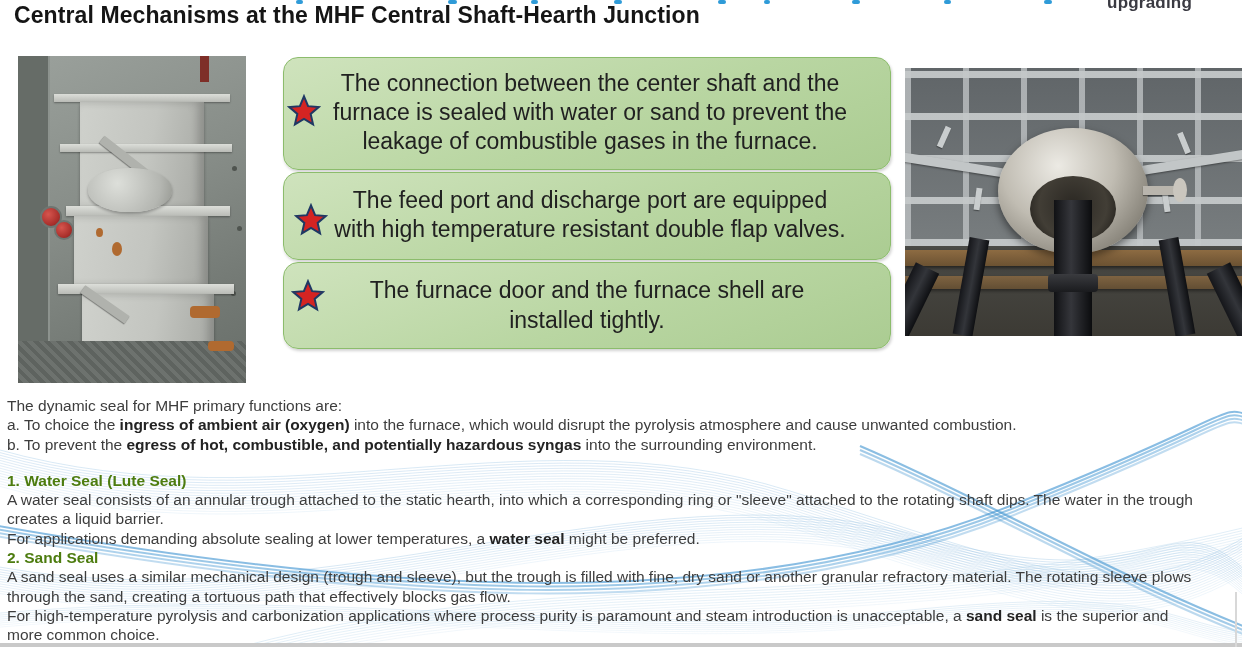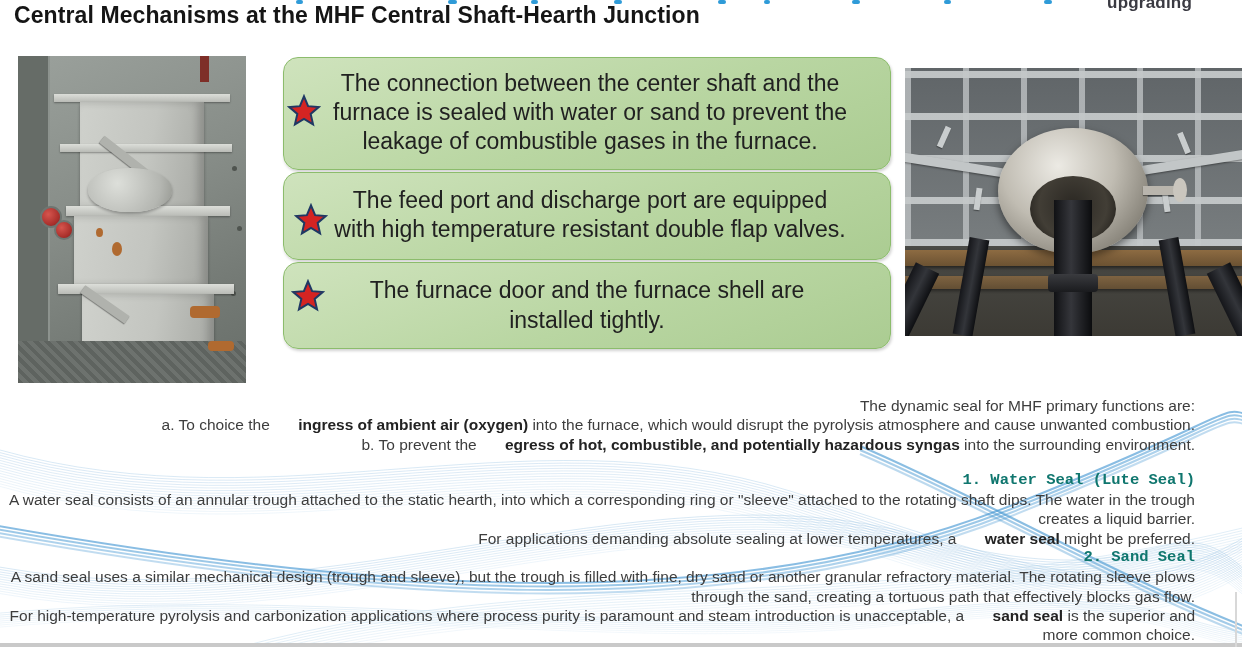--- a/index.html
+++ b/index.html
@@ -68,24 +68,24 @@
     display:flex;align-items:center;justify-content:center;text-align:center;
     color:#212121;font-size:23px;line-height:1.27;box-sizing:border-box;
   }
   .gbox .txt{padding:6px 42px 8px 48px;}
   .star{position:absolute;width:34px;height:34px;}
   
   .bodytext{
     position:absolute;left:7px;top:396px;width:1188px;
     font-size:15.5px;line-height:19.3px;color:#3d3d3d;z-index:3;
   }
-  .bodytext p{margin:0;text-align:right;}
-  .bodytext b{color:#232323;margin-left:24px;}
+  .bodytext p{margin:0;}
+  .bodytext b{color:#232323;}
   .sec-gap{height:17px;}
-  .sec-head{font-weight:700;color:#0f766e;font-family:Liberation Mono, monospace;}
+  .sec-head{font-weight:700;color:#4d7c0f;}
   
   .waves{position:absolute;left:0;top:386px;width:1242px;height:261px;z-index:1;pointer-events:none;}
   .bottom-strip{position:absolute;left:0;bottom:0;width:100%;height:4px;background:#c9c9c9;z-index:5;}
   .right-strip{position:absolute;right:5px;top:592px;width:2px;height:55px;background:#d8d8d8;z-index:5;}
 </style>
 </head>
 <body>
 
 <div>
   <div class="clip-dash" style="left:296px;width:7px"></div>

